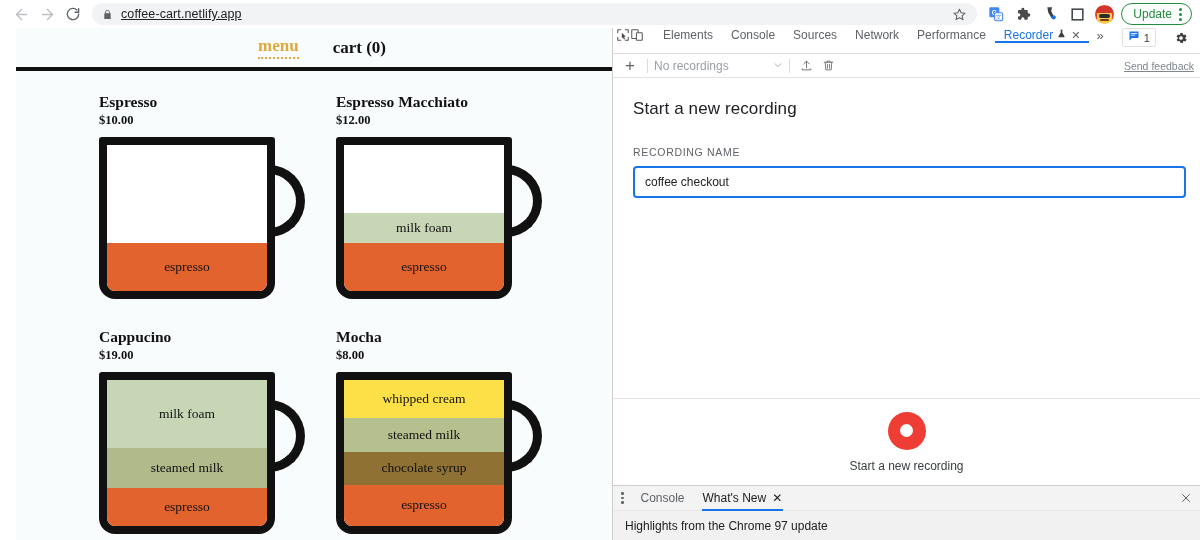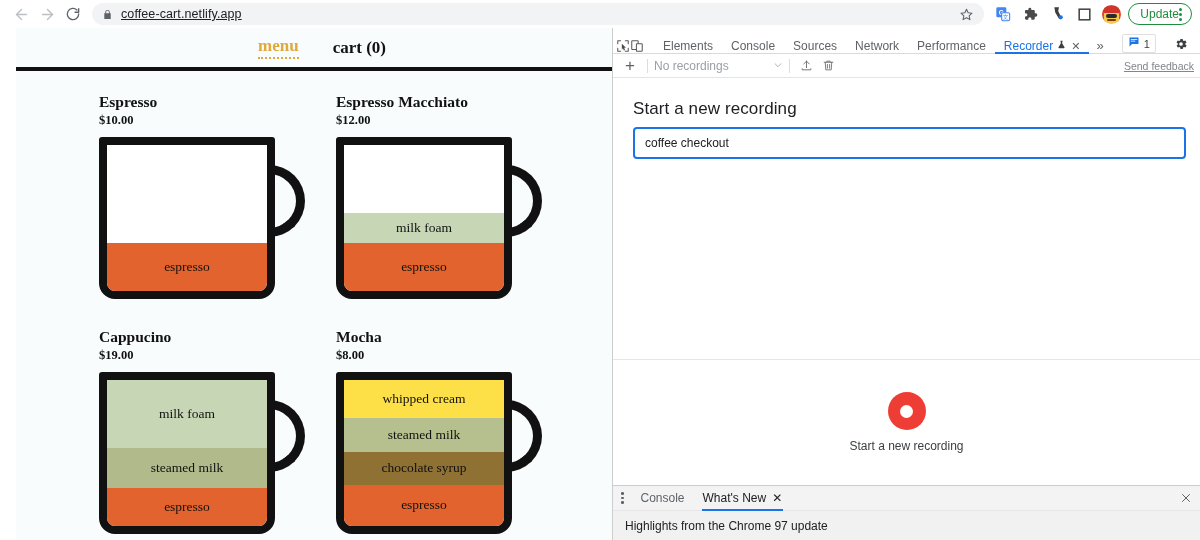--- a/index.html
+++ b/index.html
@@ -49,21 +49,21 @@
   .toolbar-icons { display: flex; align-items: center; gap: 1px; flex: 0 0 auto; }
   .tbicon {
     width: 26px; height: 26px;
     display: flex; align-items: center; justify-content: center;
     color: #3c4043;
   }
   .update-pill {
     height: 22px; border: 1px solid #1e8e3e; border-radius: 11px;
     color: #1e8e3e; font-size: 12px;
     display: flex; align-items: center; padding: 0 9px 0 11px;
-    margin-left: 4px; 
+    margin-left: 4px; gap: 7px;
   }
   .kebab-dots { display: flex; flex-direction: column; gap: 2px; }
   .kebab-dots i { width: 3px; height: 3px; border-radius: 50%; background: #1e8e3e; display: block; }
 
   .avatar-mario {
     width: 19px; height: 19px; border-radius: 50%;
     background: radial-gradient(circle at 50% 62%, #f7c948 0%, #f7c948 52%, #e8442f 53%, #e8442f 100%);
     position: relative; overflow: hidden;
     border: 0;
   }
@@ -152,21 +152,21 @@
   .devtools {
     position: absolute; left: 612px; top: 28px;
     width: 588px; height: 512px;
     background: #ffffff;
     border-left: 1px solid #cdcdcd;
     display: flex; flex-direction: column;
     font-size: 12px; color: #202124;
   }
   .dt-tabbar {
     height: 26px; min-height: 26px;
-    display: flex; align-items: flex-end;
+    display: flex; align-items: flex-start;
     border-bottom: 1px solid #dadada;
     background: #ffffff;
     padding-left: 3px;
   }
   .dt-iconbtn {
     width: 24px; display: flex; align-items: center; justify-content: center;
     color: #5a5a5a;
   }
   .dt-sep { width: 1px; background: #d6d6d6; margin: 5px 5px; }
   .dt-tab {
@@ -506,20 +506,21 @@
       <svg width="13" height="13" viewBox="0 0 24 24" fill="none" stroke="currentColor" stroke-width="1.6" stroke-linecap="round">
           <path d="M4 6h16M9 6V4h6v2M6 6l1 14h10l1-14M10 10v7M14 10v7"></path>
         </svg>
     </span>
     <span class="send-feedback">Send feedback</span>
   </div>
 
   <div class="dt-main">
     <div class="rec-form">
       <div class="rec-title">Start a new recording</div>
+      <div class="rec-label">RECORDING NAME</div>
       <div class="rec-input">
         <span placeholder="Recording name">coffee checkout</span>
       </div>
     </div>
 
     <div class="rec-cta">
       <div class="rec-dot">
           <i></i>
         </div>
       <div class="rec-cta-text">Start a new recording</div>

